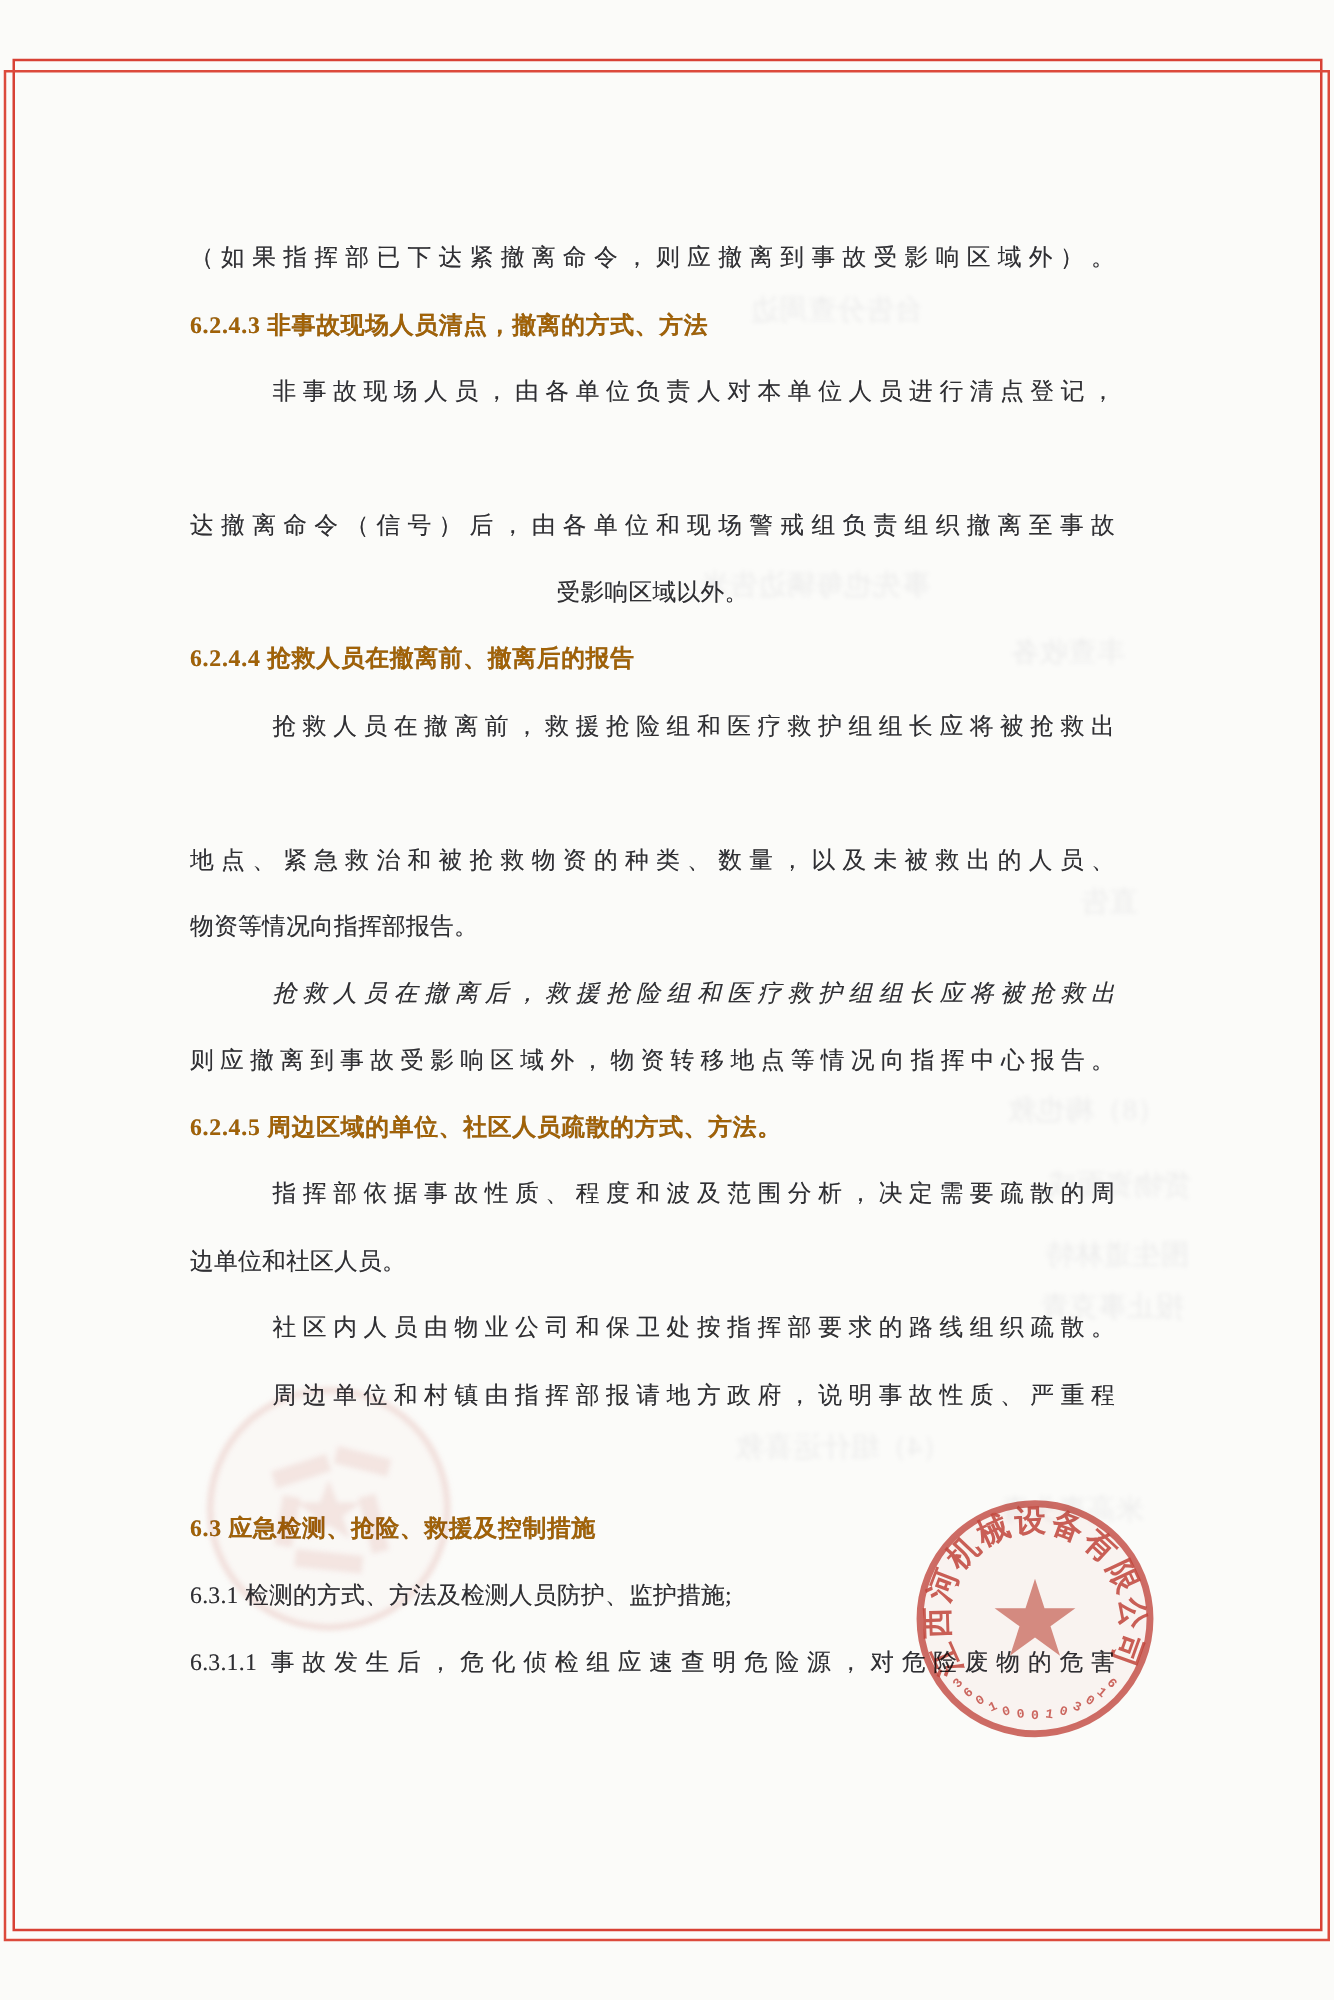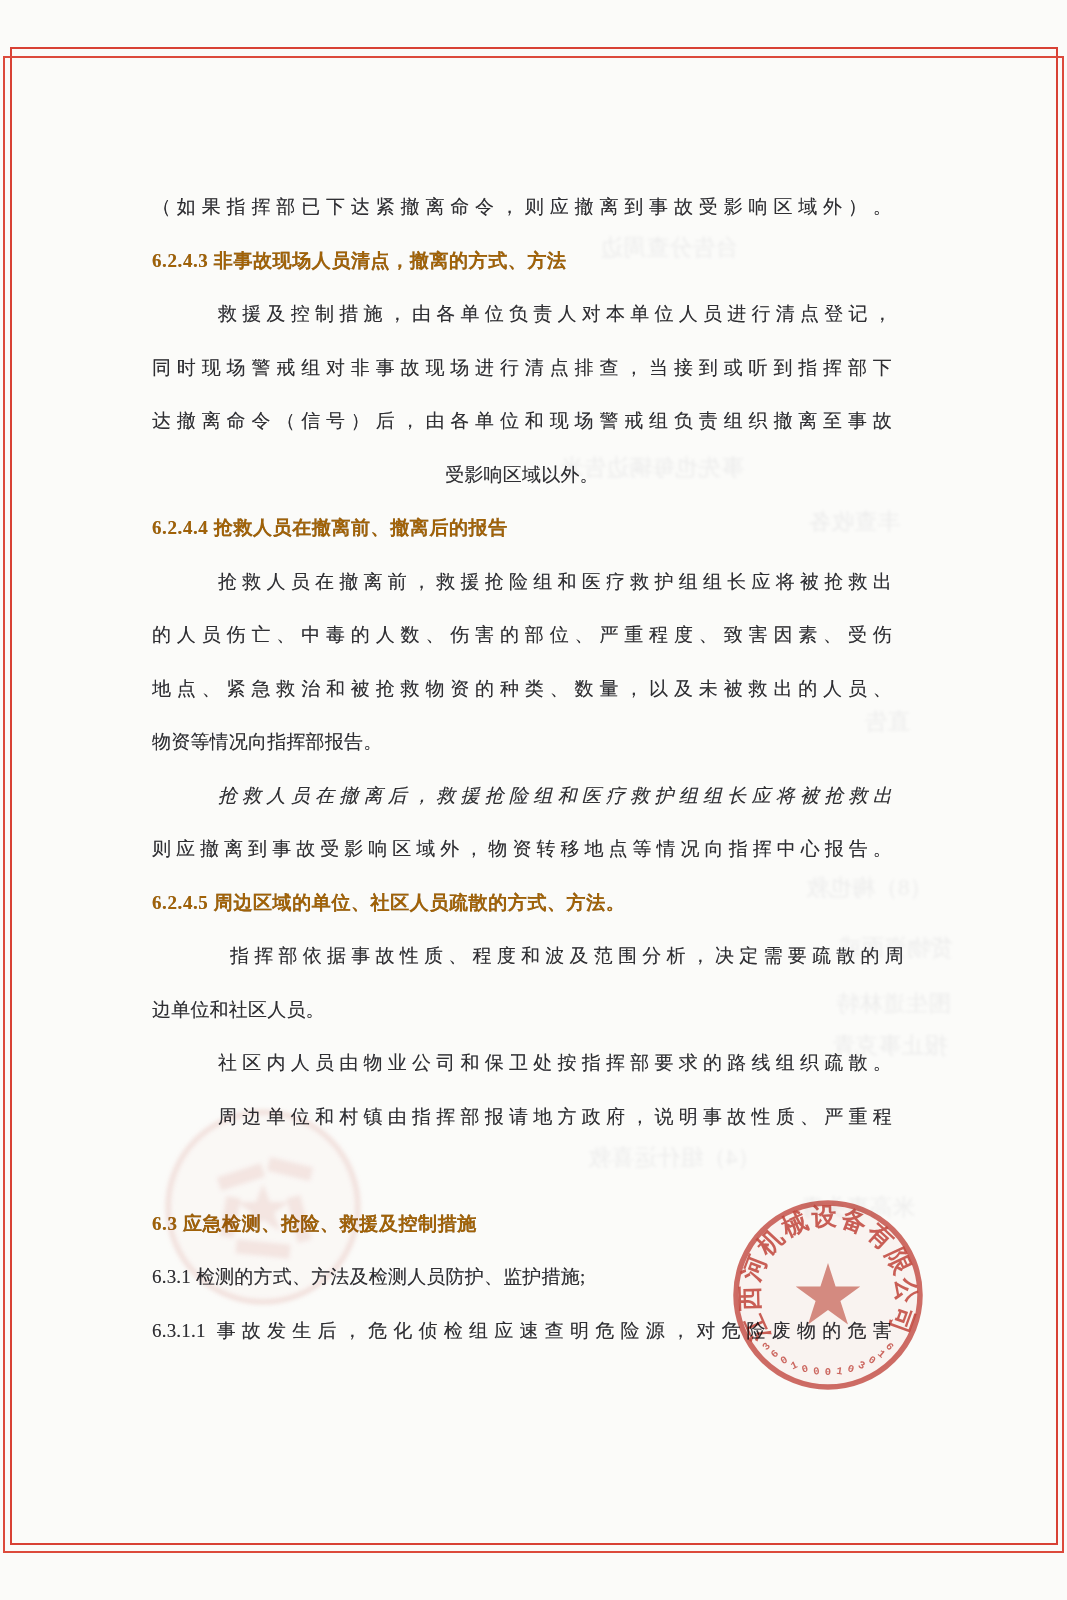--- a/index.html
+++ b/index.html
@@ -48,33 +48,31 @@
   <span class="bleed" style="left:864px;top:706px;">直告</span>
   <span class="bleed" style="left:806px;top:872px;">（8）梅也救</span>
   <span class="bleed" style="left:838px;top:932px;">货物资面或</span>
   <span class="bleed" style="left:836px;top:988px;">围生道林特</span>
   <span class="bleed" style="left:832px;top:1030px;">报止事克青</span>
   <span class="bleed" style="left:588px;top:1142px;">（4）组什运喜救</span>
   <span class="bleed" style="left:800px;top:1192px;">米高事头青</span>
 
   <div class="ln fill" style="top:190px;">（如果指挥部已下达紧撤离命令，则应撤离到事故受影响区域外）。</div>
   <div class="ln bold" style="top:244px;">6.2.4.3 非事故现场人员清点，撤离的方式、方法</div>
-  <div class="ln fill ind" style="top:297px;">救援及控制措施，由各单位负责人对本单位人员进行清点登记，</div>
-  <div class="ln fill" style="top:351px;">同时现场警戒组对非事故现场进行清点排查，当接到或听到指挥部下</div>
+  <div class="ln fill ind" style="top:297px;">非事故现场人员，由各单位负责人对本单位人员进行清点登记，</div>
   <div class="ln fill" style="top:404px;">达撤离命令（信号）后，由各单位和现场警戒组负责组织撤离至事故</div>
   <div class="ln" style="top:458px;text-align:center;">受影响区域以外。</div>
   <div class="ln bold" style="top:511px;">6.2.4.4 抢救人员在撤离前、撤离后的报告</div>
   <div class="ln fill ind" style="top:565px;">抢救人员在撤离前，救援抢险组和医疗救护组组长应将被抢救出</div>
-  <div class="ln fill" style="top:618px;">的人员伤亡、中毒的人数、伤害的部位、严重程度、致害因素、受伤</div>
   <div class="ln fill" style="top:672px;">地点、紧急救治和被抢救物资的种类、数量，以及未被救出的人员、</div>
   <div class="ln" style="top:725px;">物资等情况向指挥部报告。</div>
   <div class="ln fill ind" style="top:779px;font-style:italic;">抢救人员在撤离后，救援抢险组和医疗救护组组长应将被抢救出</div>
   <div class="ln fill" style="top:832px;">则应撤离到事故受影响区域外，物资转移地点等情况向指挥中心报告。</div>
   <div class="ln bold" style="top:886px;">6.2.4.5 周边区域的单位、社区人员疏散的方式、方法。</div>
-  <div class="ln fill ind" style="top:939px;margin-left:12px;">指挥部依据事故性质、程度和波及范围分析，决定需要疏散的周</div>
+  <div class="ln fill ind" style="top:939px;">指挥部依据事故性质、程度和波及范围分析，决定需要疏散的周</div>
   <div class="ln" style="top:993px;">边单位和社区人员。</div>
   <div class="ln fill ind" style="top:1046px;">社区内人员由物业公司和保卫处按指挥部要求的路线组织疏散。</div>
   <div class="ln fill ind" style="top:1100px;">周边单位和村镇由指挥部报请地方政府，说明事故性质、严重程</div>
   <div class="ln bold" style="top:1207px;">6.3 应急检测、抢险、救援及控制措施</div>
   <div class="ln" style="top:1260px;">6.3.1 检测的方式、方法及检测人员防护、监护措施;</div>
   <div class="ln fill" style="top:1314px;">6.3.1.1 事故发生后，危化侦检组应速查明危险源，对危险废物的危害</div>
 
   <div class="seal seal-faint">
     <svg width="230" height="230" viewBox="0 0 230 230">
       <g class="blurred">

